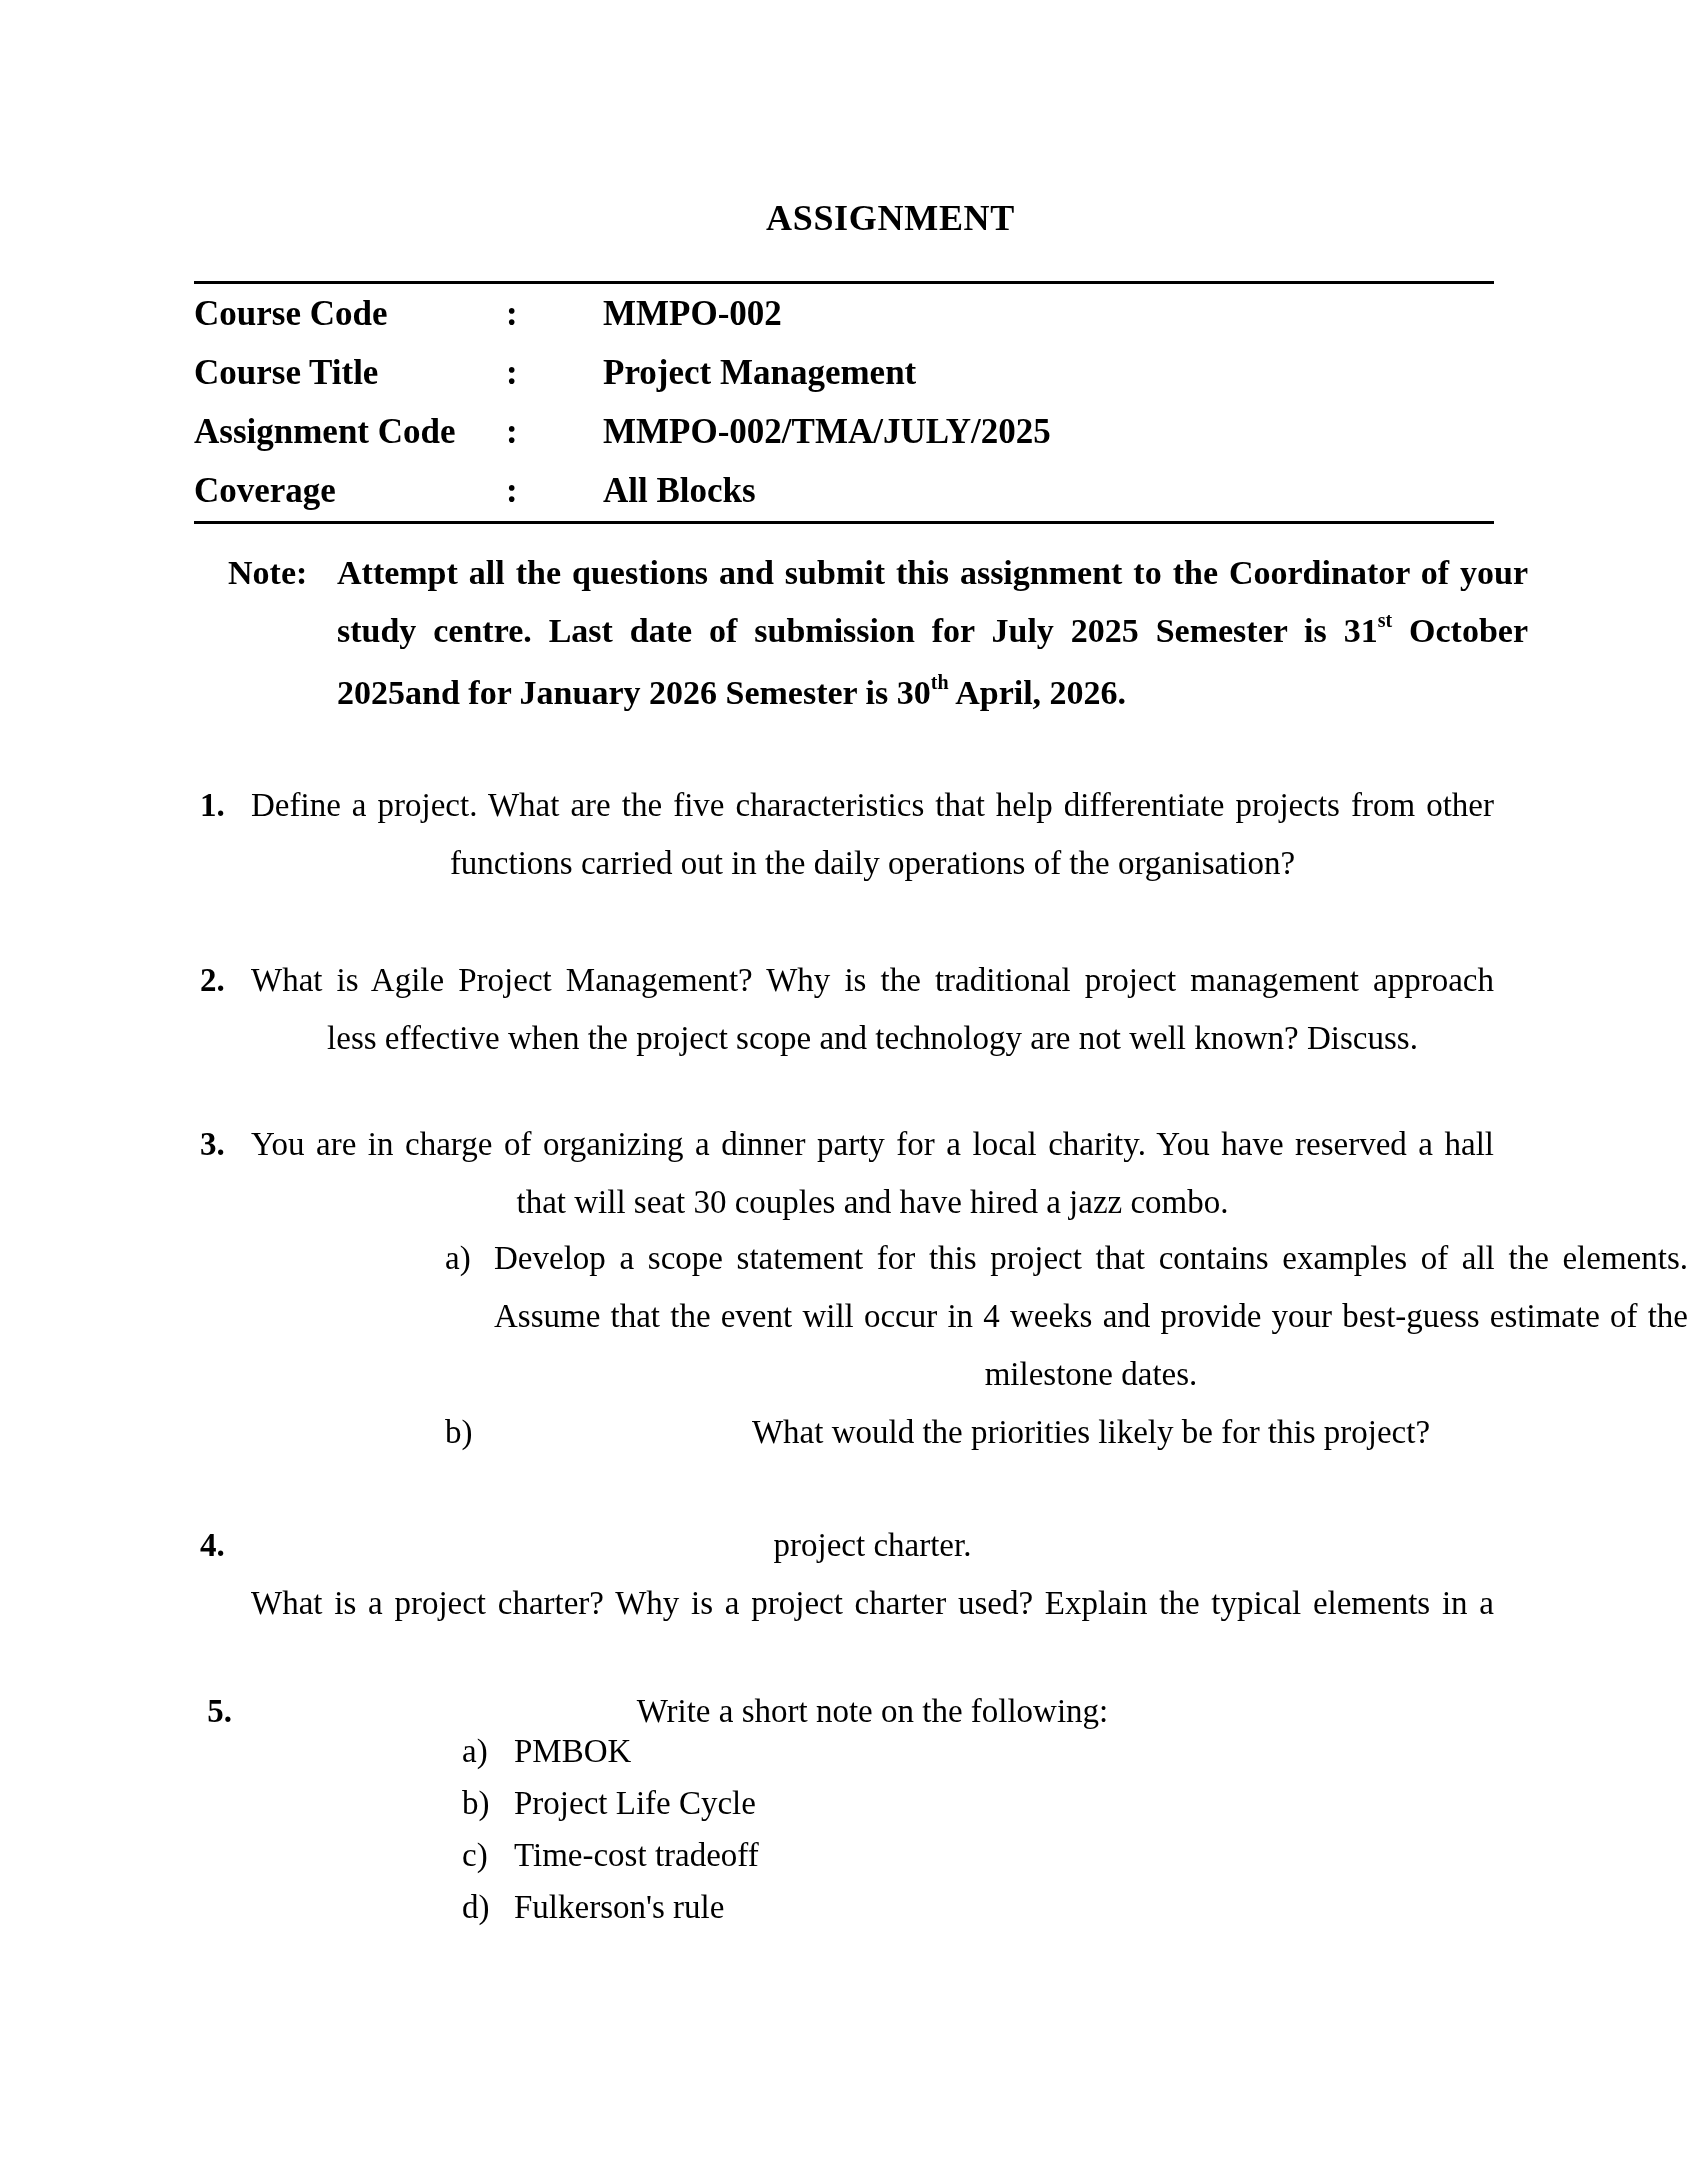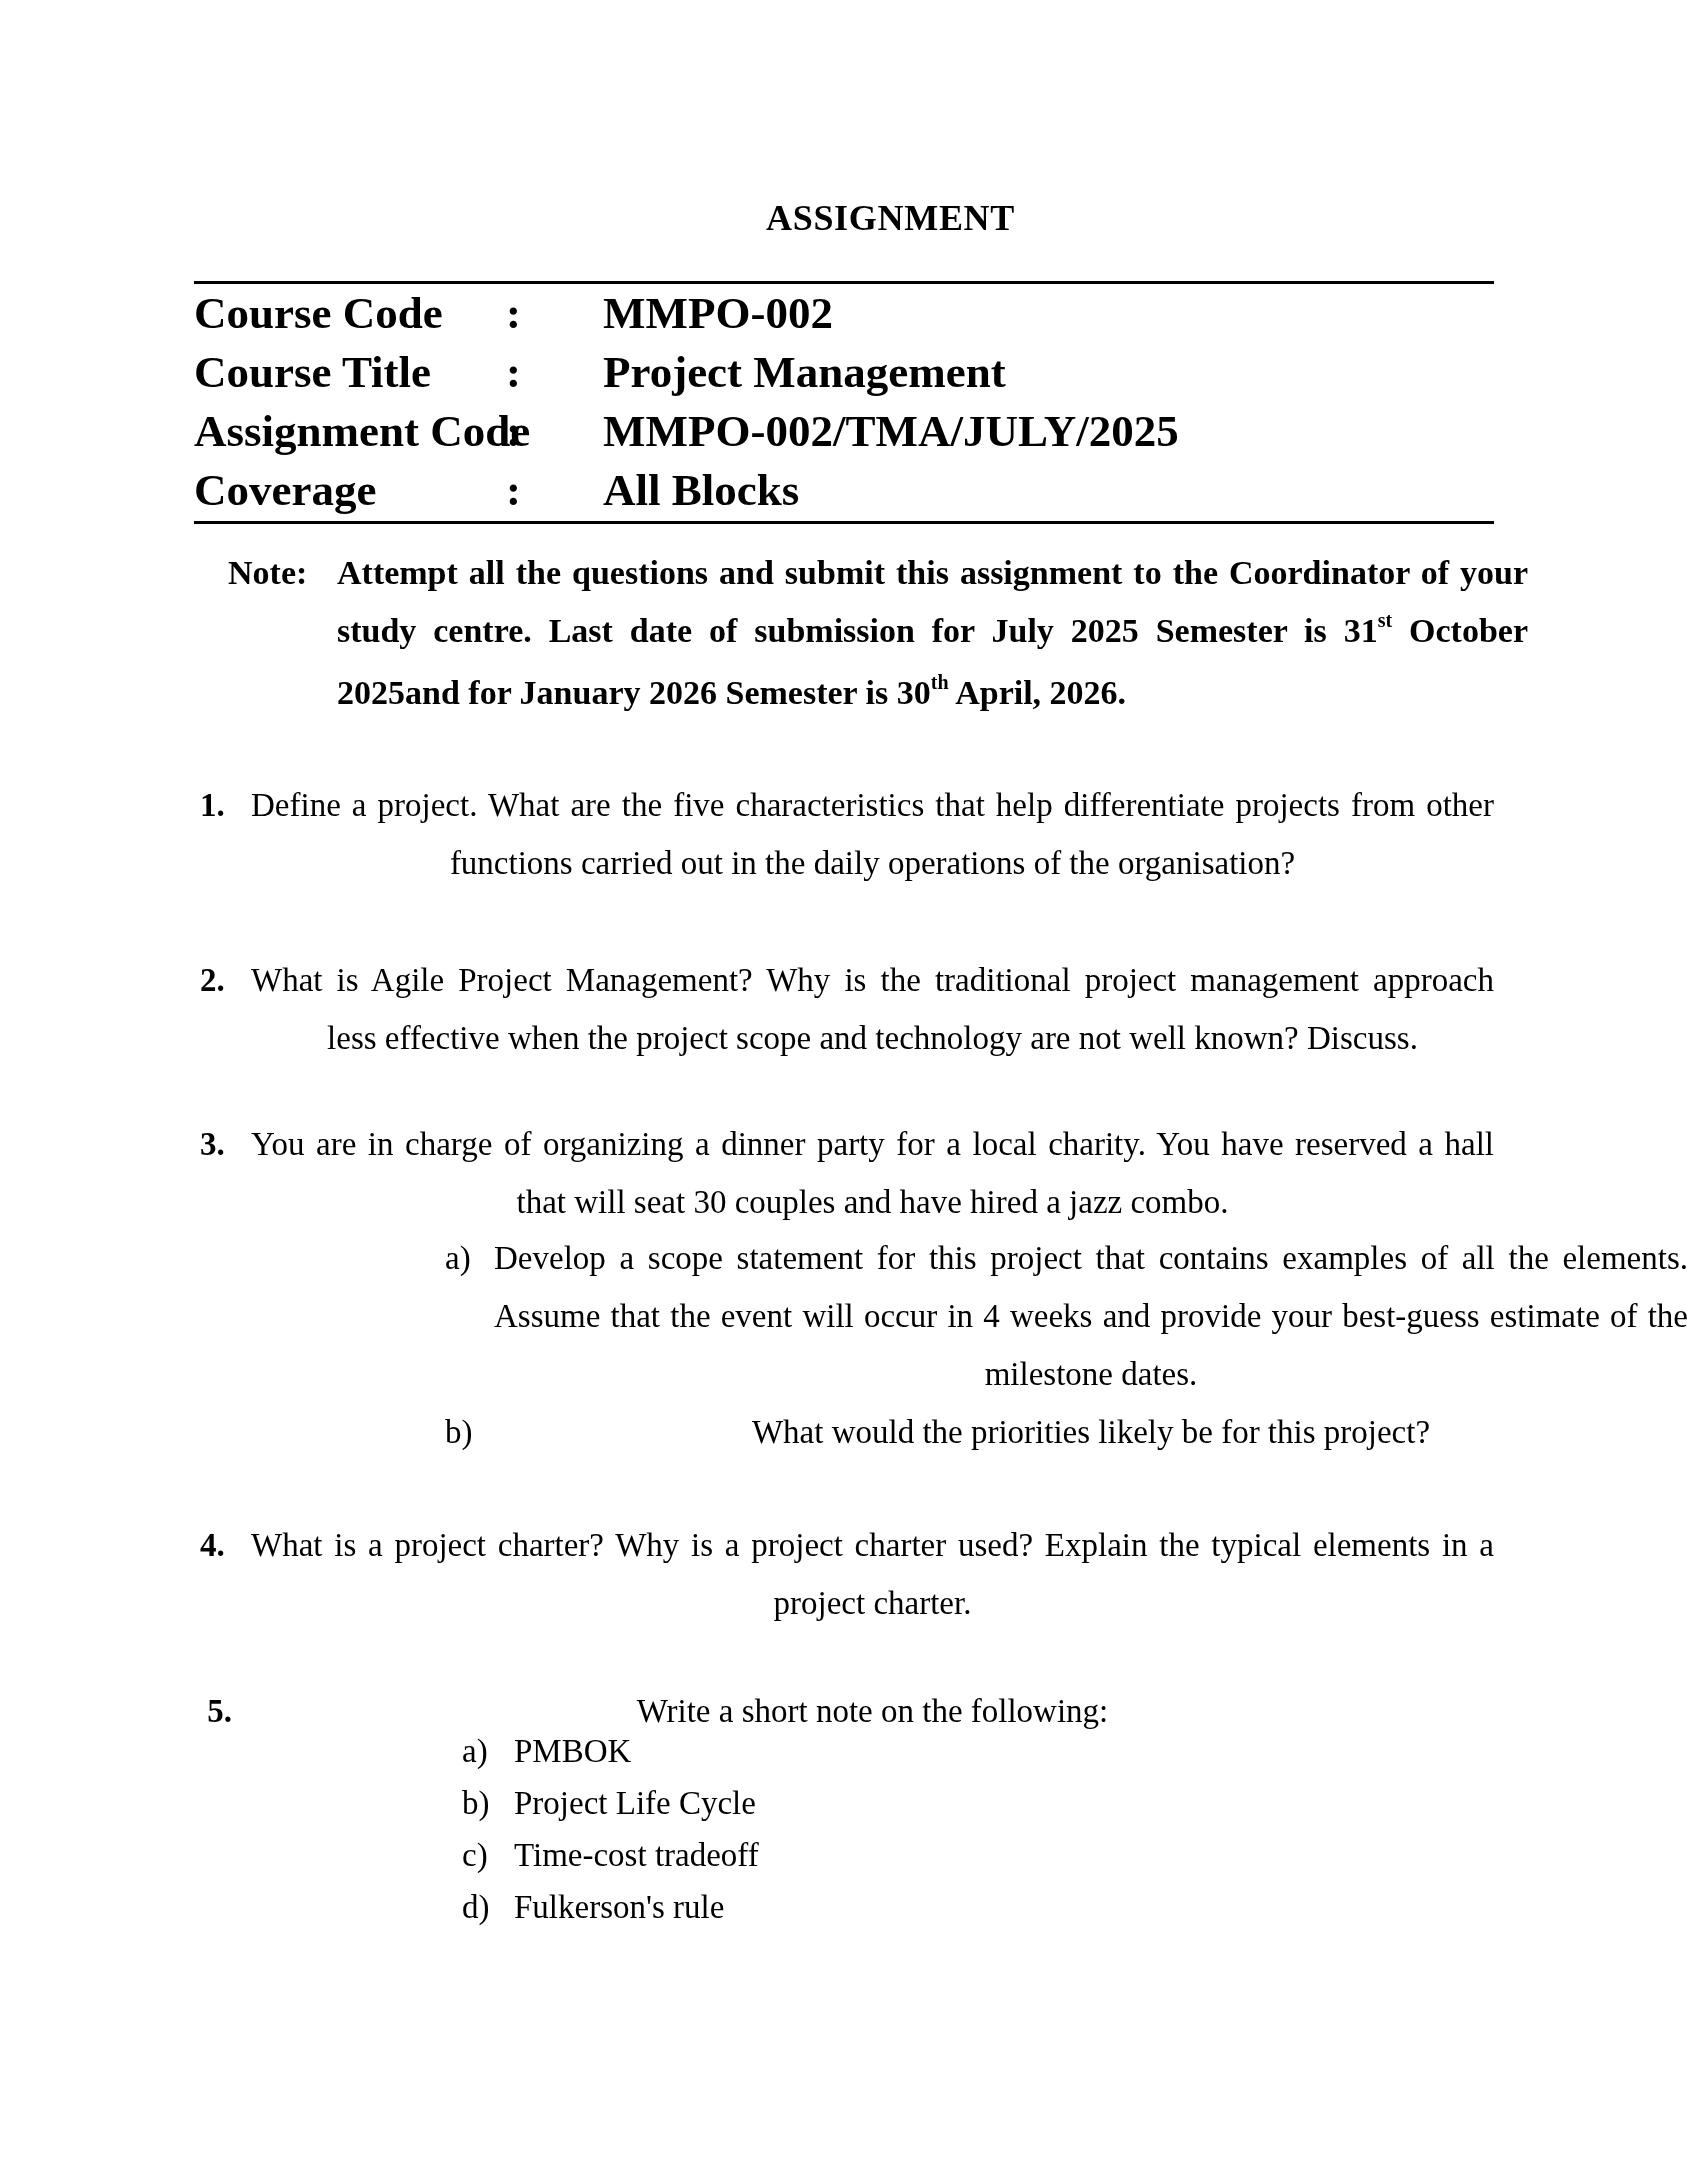--- a/index.html
+++ b/index.html
@@ -19,21 +19,21 @@
     line-height:1;
   }
   .course-table{
     position:absolute;top:281px;left:194px;width:1300px;height:243px;
     box-sizing:border-box;
     border-top:3.3px solid #000;border-bottom:3.3px solid #000;
   }
   .trow{
     display:grid;grid-template-columns:312px 97px 1fr;
     height:59px;line-height:59px;
-    font-size:45px;font-weight:bold;
+    font-size:35px;font-weight:bold;
     white-space:nowrap;
   }
   .note{
     position:absolute;top:544px;left:194px;width:1300px;
     font-size:34px;font-weight:bold;line-height:58px;margin-left:34px;
   }
   .nline1{display:flex;}
   .nprefix{flex:0 0 109px;}
   .nrest{flex:1 1 auto;}
   .hang{padding-left:109px;}
@@ -138,22 +138,22 @@
   <div class="sub" style="top:1403px;">
     <div>b)</div>
     <div class="qbody">
       <span class="line">What would the priorities likely be for this project?</span>
     </div>
   </div>
 
   <div class="q" style="top:1516px;">
     <div class="qnum">4.</div>
     <div class="qbody">
+      <span class="line">project charter.</span>
       <span class="line just">What is a project charter? Why is a project charter used? Explain the typical elements in a</span>
-      <span class="line">project charter.</span>
     </div>
   </div>
 
   <div class="q" style="top:1682px;">
     <div class="qnum qnum5">5.</div>
     <div class="qbody">
       <span class="line">Write a short note on the following:</span>
     </div>
   </div>
 

